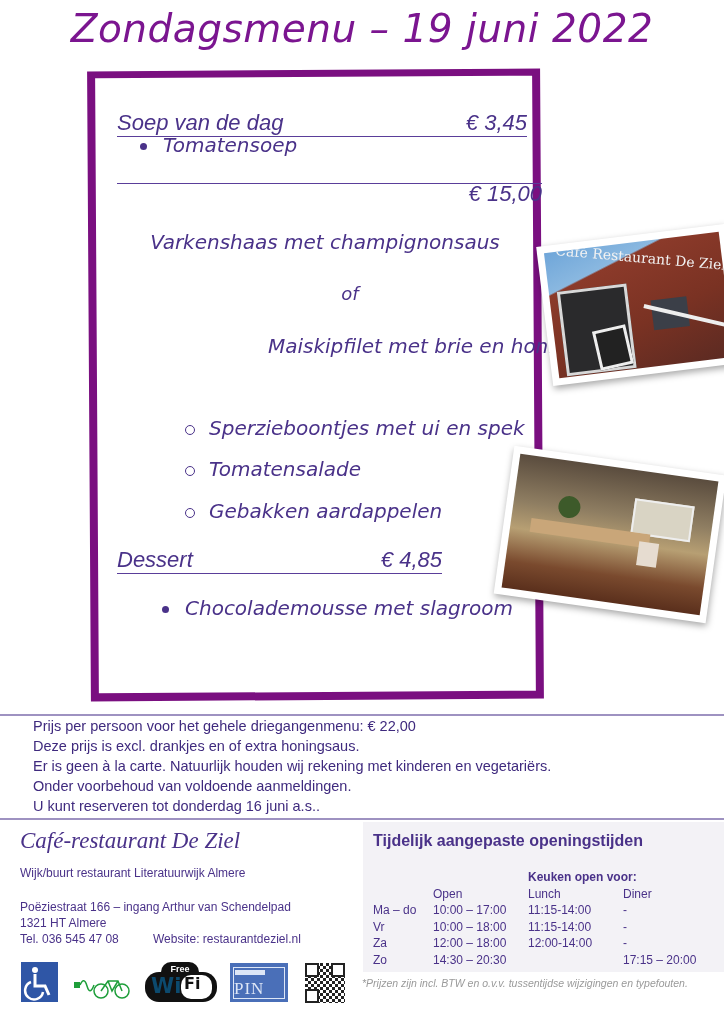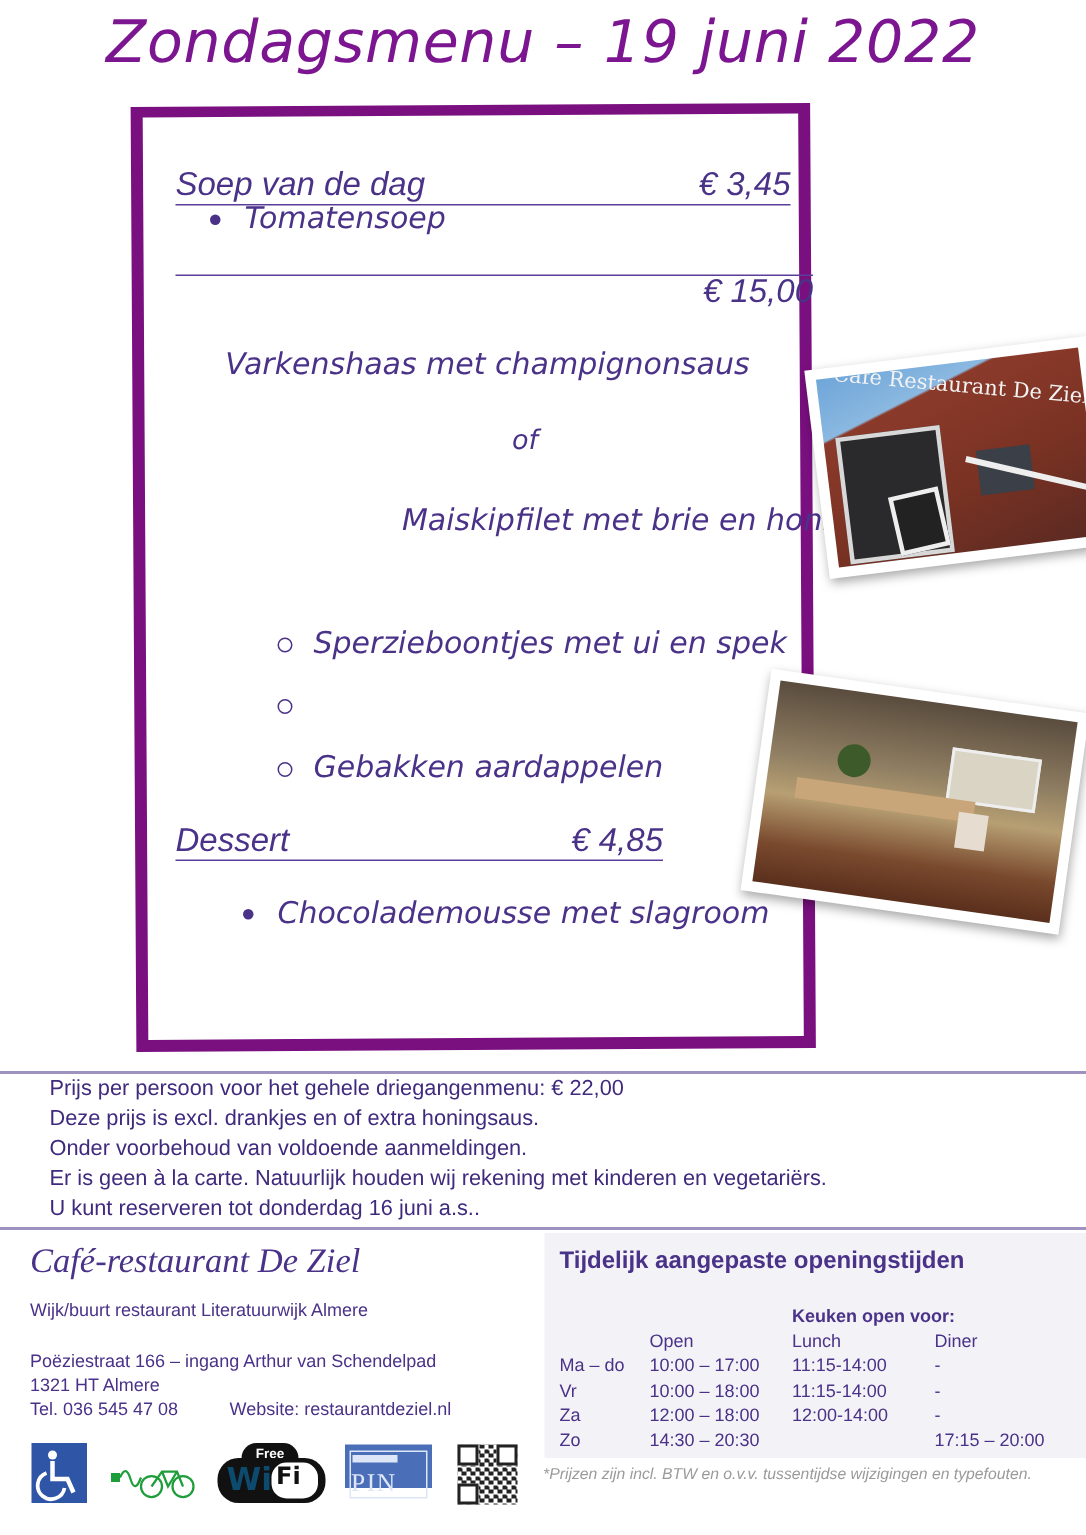--- a/index.html
+++ b/index.html
@@ -68,21 +68,21 @@
   <span class="price">€ 15,00</span>
 </div>
 <div class="item hand" style="left:95px;width:460px;text-align:center;top:230px;">Varkenshaas met champignonsaus</div>
 <div class="item hand" style="left:95px;width:510px;text-align:center;top:283px;font-size:18px;">of</div>
 <div class="item hand" style="left:85px;width:540px;text-align:right;top:334px;">Maiskipfilet met brie en honingsaus</div>
 
 <div class="item hand" style="left:185px;top:416px;">
   <span class="bullet-circ"></span><span>Sperzieboontjes met ui en spek</span>
 </div>
 <div class="item hand" style="left:185px;top:457px;">
-  <span class="bullet-circ"></span>
+  <span class="bullet-circ"></span><span>Tomatensalade</span>
 </div>
 <div class="item hand" style="left:185px;top:499px;">
   <span class="bullet-circ"></span><span>Gebakken aardappelen</span>
 </div>
 
 <div class="course-head" style="top:548px;width:325px;">
   <span>Dessert</span>
   <span class="price">€ 4,85</span>
 </div>
 <div class="item hand" style="left:162px;top:596px;">
@@ -104,22 +104,22 @@
     <div style="position:absolute;left:20px;top:62px;width:120px;height:14px;background:#c9a679;"></div>
     <div style="position:absolute;left:45px;top:35px;width:22px;height:22px;background:#3d5a2a;border-radius:50%;"></div>
     <div style="position:absolute;left:130px;top:70px;width:20px;height:24px;background:#e6dcd0;"></div>
   </div>
 </div>
 
 <div class="rule" style="top:714px;"></div>
 <div class="info">
   <div>Prijs per persoon voor het gehele driegangenmenu: € 22,00</div>
   <div>Deze prijs is excl. drankjes en of extra honingsaus.</div>
+  <div>Er is geen à la carte. Natuurlijk houden wij rekening met kinderen en vegetariërs.</div>
   <div>Onder voorbehoud van voldoende aanmeldingen.</div>
-  <div>Er is geen à la carte. Natuurlijk houden wij rekening met kinderen en vegetariërs.</div>
   <div>U kunt reserveren tot donderdag 16 juni a.s..</div>
 </div>
 <div class="rule" style="top:818px;"></div>
 
 <div class="venue-name">Café-restaurant De Ziel</div>
 <div class="venue-text" style="top:866px;">Wijk/buurt restaurant Literatuurwijk Almere</div>
 <div class="venue-text" style="top:900px;">Poëziestraat 166 – ingang Arthur van Schendelpad</div>
 <div class="venue-text" style="top:916px;">1321 HT Almere</div>
 <div class="venue-text" style="top:932px;">Tel. 036 545 47 08</div>
 <div class="venue-text" style="top:932px;left:153px;">Website: restaurantdeziel.nl</div>
@@ -141,21 +141,21 @@
         <path d="M29 17 L36 7 L46 7 L50 17 M36 7 L40 17 L46 7" stroke="#1e9e3a" stroke-width="1.5" fill="none"></path>
       </svg>
   </div>
   <div class="ic" style="left:145px;top:0;width:72px;height:40px;">
     <div style="position:absolute;left:16px;top:0;width:38px;height:14px;background:#111;border-radius:10px 10px 0 0;color:#fff;font-size:9px;font-weight:bold;text-align:center;line-height:14px;">Free</div>
     <div style="position:absolute;left:0;top:10px;width:72px;height:30px;background:#111;border-radius:14px;"></div>
     <div style="position:absolute;left:6px;top:12px;font-size:21px;font-weight:bold;color:#0c4a6e;font-family:'DejaVu Sans',sans-serif;">Wi</div>
     <div style="position:absolute;left:36px;top:13px;width:31px;height:24px;background:#fff;border-radius:10px;"></div>
     <div style="position:absolute;left:39px;top:12px;font-size:16px;font-weight:bold;color:#111;font-family:'DejaVu Sans',sans-serif;">Fi</div>
   </div>
-  <div class="ic" style="left:230px;top:1px;width:58px;height:29px;background:#4a6fb8;">
+  <div class="ic" style="left:230px;top:1px;width:58px;height:39px;background:#4a6fb8;">
     <div style="position:absolute;left:3px;top:4px;width:50px;height:30px;border:1px solid #dde6f6;"></div>
     <div style="position:absolute;left:5px;top:7px;width:30px;height:5px;background:#dde6f6;"></div>
     <div style="position:absolute;left:4px;top:16px;font-family:'Liberation Serif',serif;font-size:17px;color:#dde6f6;letter-spacing:1px;">PIN</div>
   </div>
   <div class="ic" style="left:305px;top:1px;width:40px;height:40px;background:repeating-conic-gradient(#222 0 25%, #fff 0 50%) 0 0/6px 6px;">
     <div style="position:absolute;left:0;top:0;width:10px;height:10px;border:2px solid #222;background:#fff;"></div>
     <div style="position:absolute;right:0;top:0;width:10px;height:10px;border:2px solid #222;background:#fff;"></div>
     <div style="position:absolute;left:0;bottom:0;width:10px;height:10px;border:2px solid #222;background:#fff;"></div>
   </div>
 </div>

